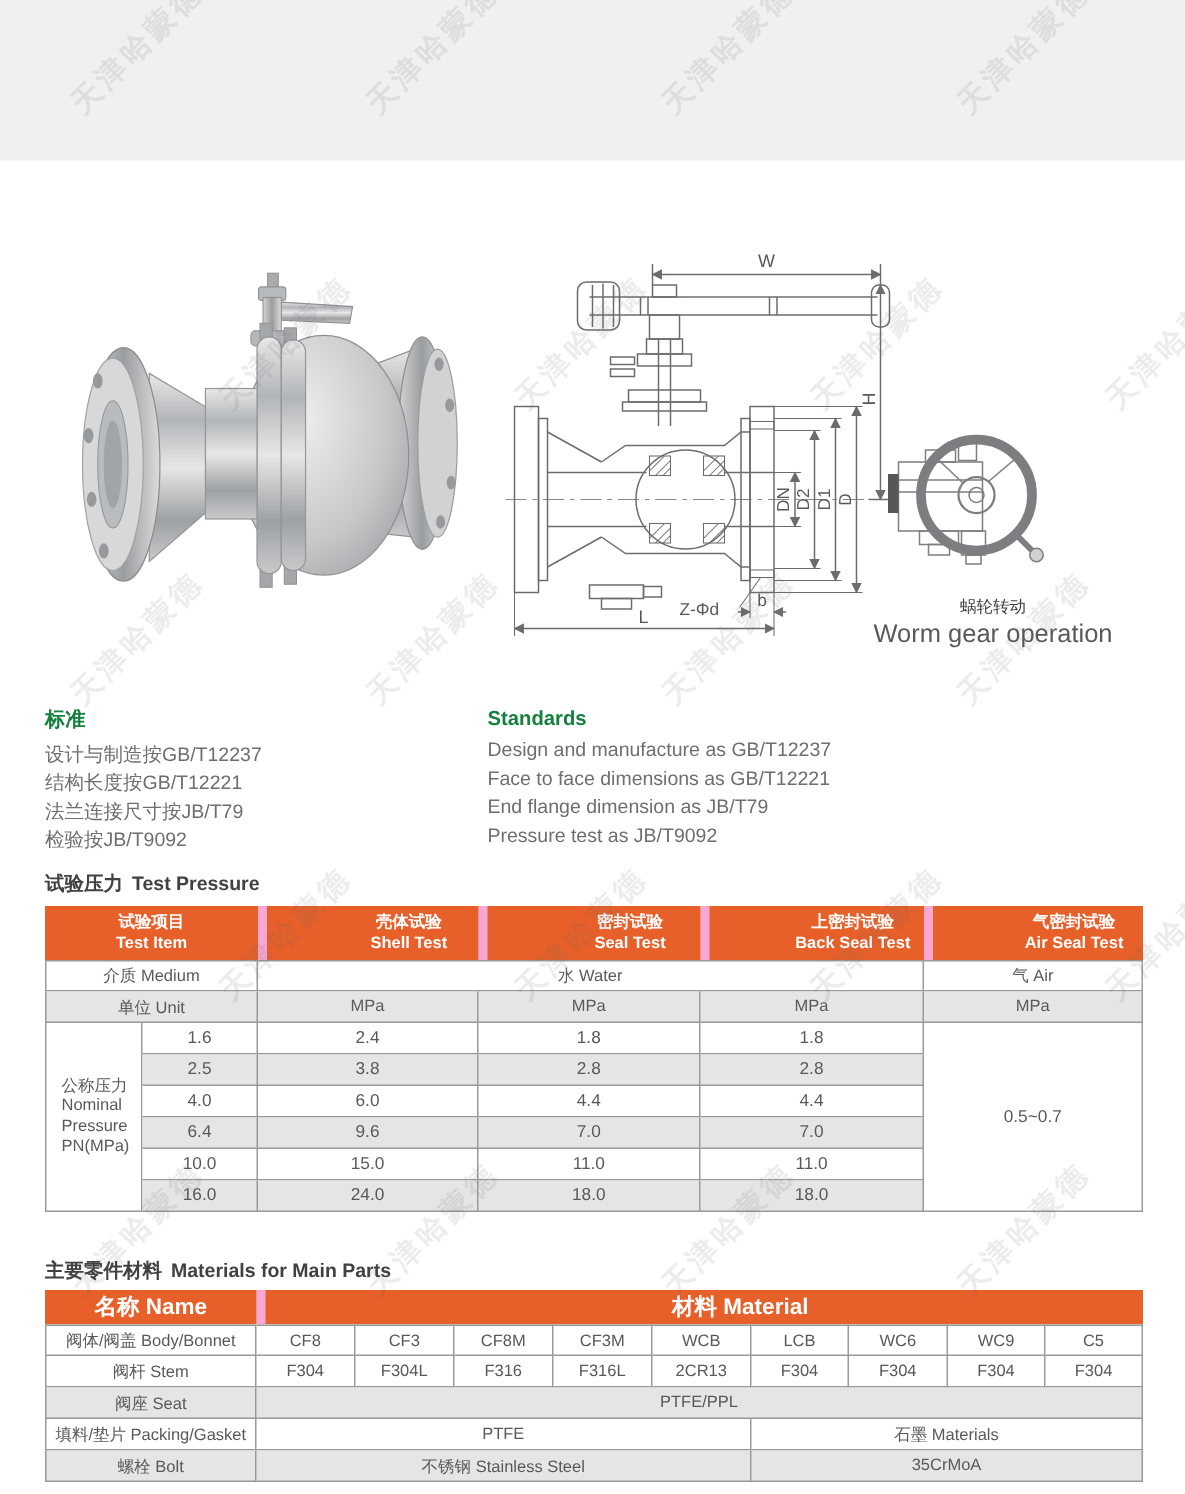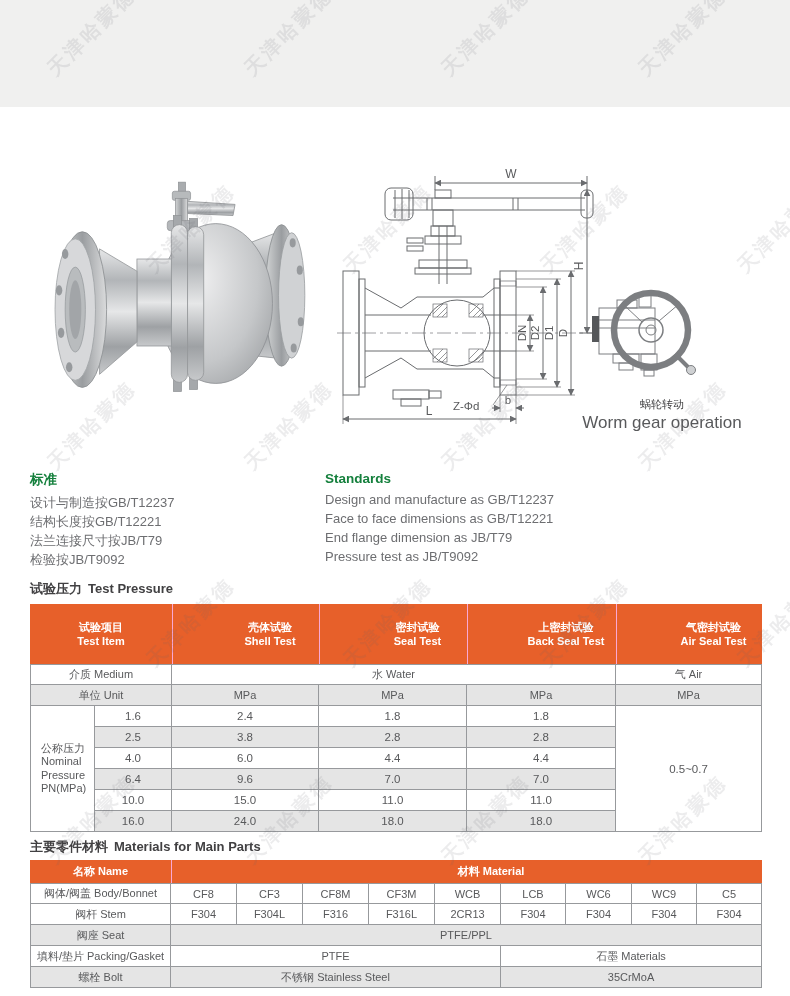--- a/index.html
+++ b/index.html
@@ -36,23 +36,23 @@
   .sec-title .zh, .sec-title .en { font-size:13px; font-weight:bold; color:#414042; }
   #tp-title { top:580px; }
   #mat-title { top:838px; }
 
   
   table.dat { position:absolute; left:30px; width:732px; border-spacing:0; table-layout:fixed;
               font-size:11px; color:#58595b; }
   #tp-table { top:604px; }
   #mat-table { top:860px; }
   .dat th { background:#e7602a; color:#fff; font-weight:bold; text-align:center; vertical-align:middle; }
-  .dat th + th { border-left:1px solid #f9a8d4;padding-left:48px; }
-  #tp-table th { height:60px; font-size:11px; line-height:14px; }
-  #mat-table th { height:23px; font-size:11px; }
+  .dat th + th { border-left:6px solid #f9a8d4;padding-left:48px; }
+  #tp-table th { height:36px; font-size:11px; line-height:14px; }
+  #mat-table th { height:23px; font-size:15px; }
   .dat td { border-right:1px solid #97999c; border-bottom:1px solid #97999c;
             height:21px; text-align:center; vertical-align:middle; font-size:11px; }
   .dat td.num { font-size:11.5px; }
   .dat td.le { border-left:1px solid #97999c; }
   .dat tr.first td { border-top:1px solid #97999c; }
   .dat tr.alt0 { background:#ffffff; }
   .dat tr.alt1 { background:#e5e5e5; }
   .dat td.pn-label { background:#fff; text-align:left; padding-left:10px; font-size:11px; line-height:13.5px; }
   .dat td.air-range { background:#fff; }
 </style>

